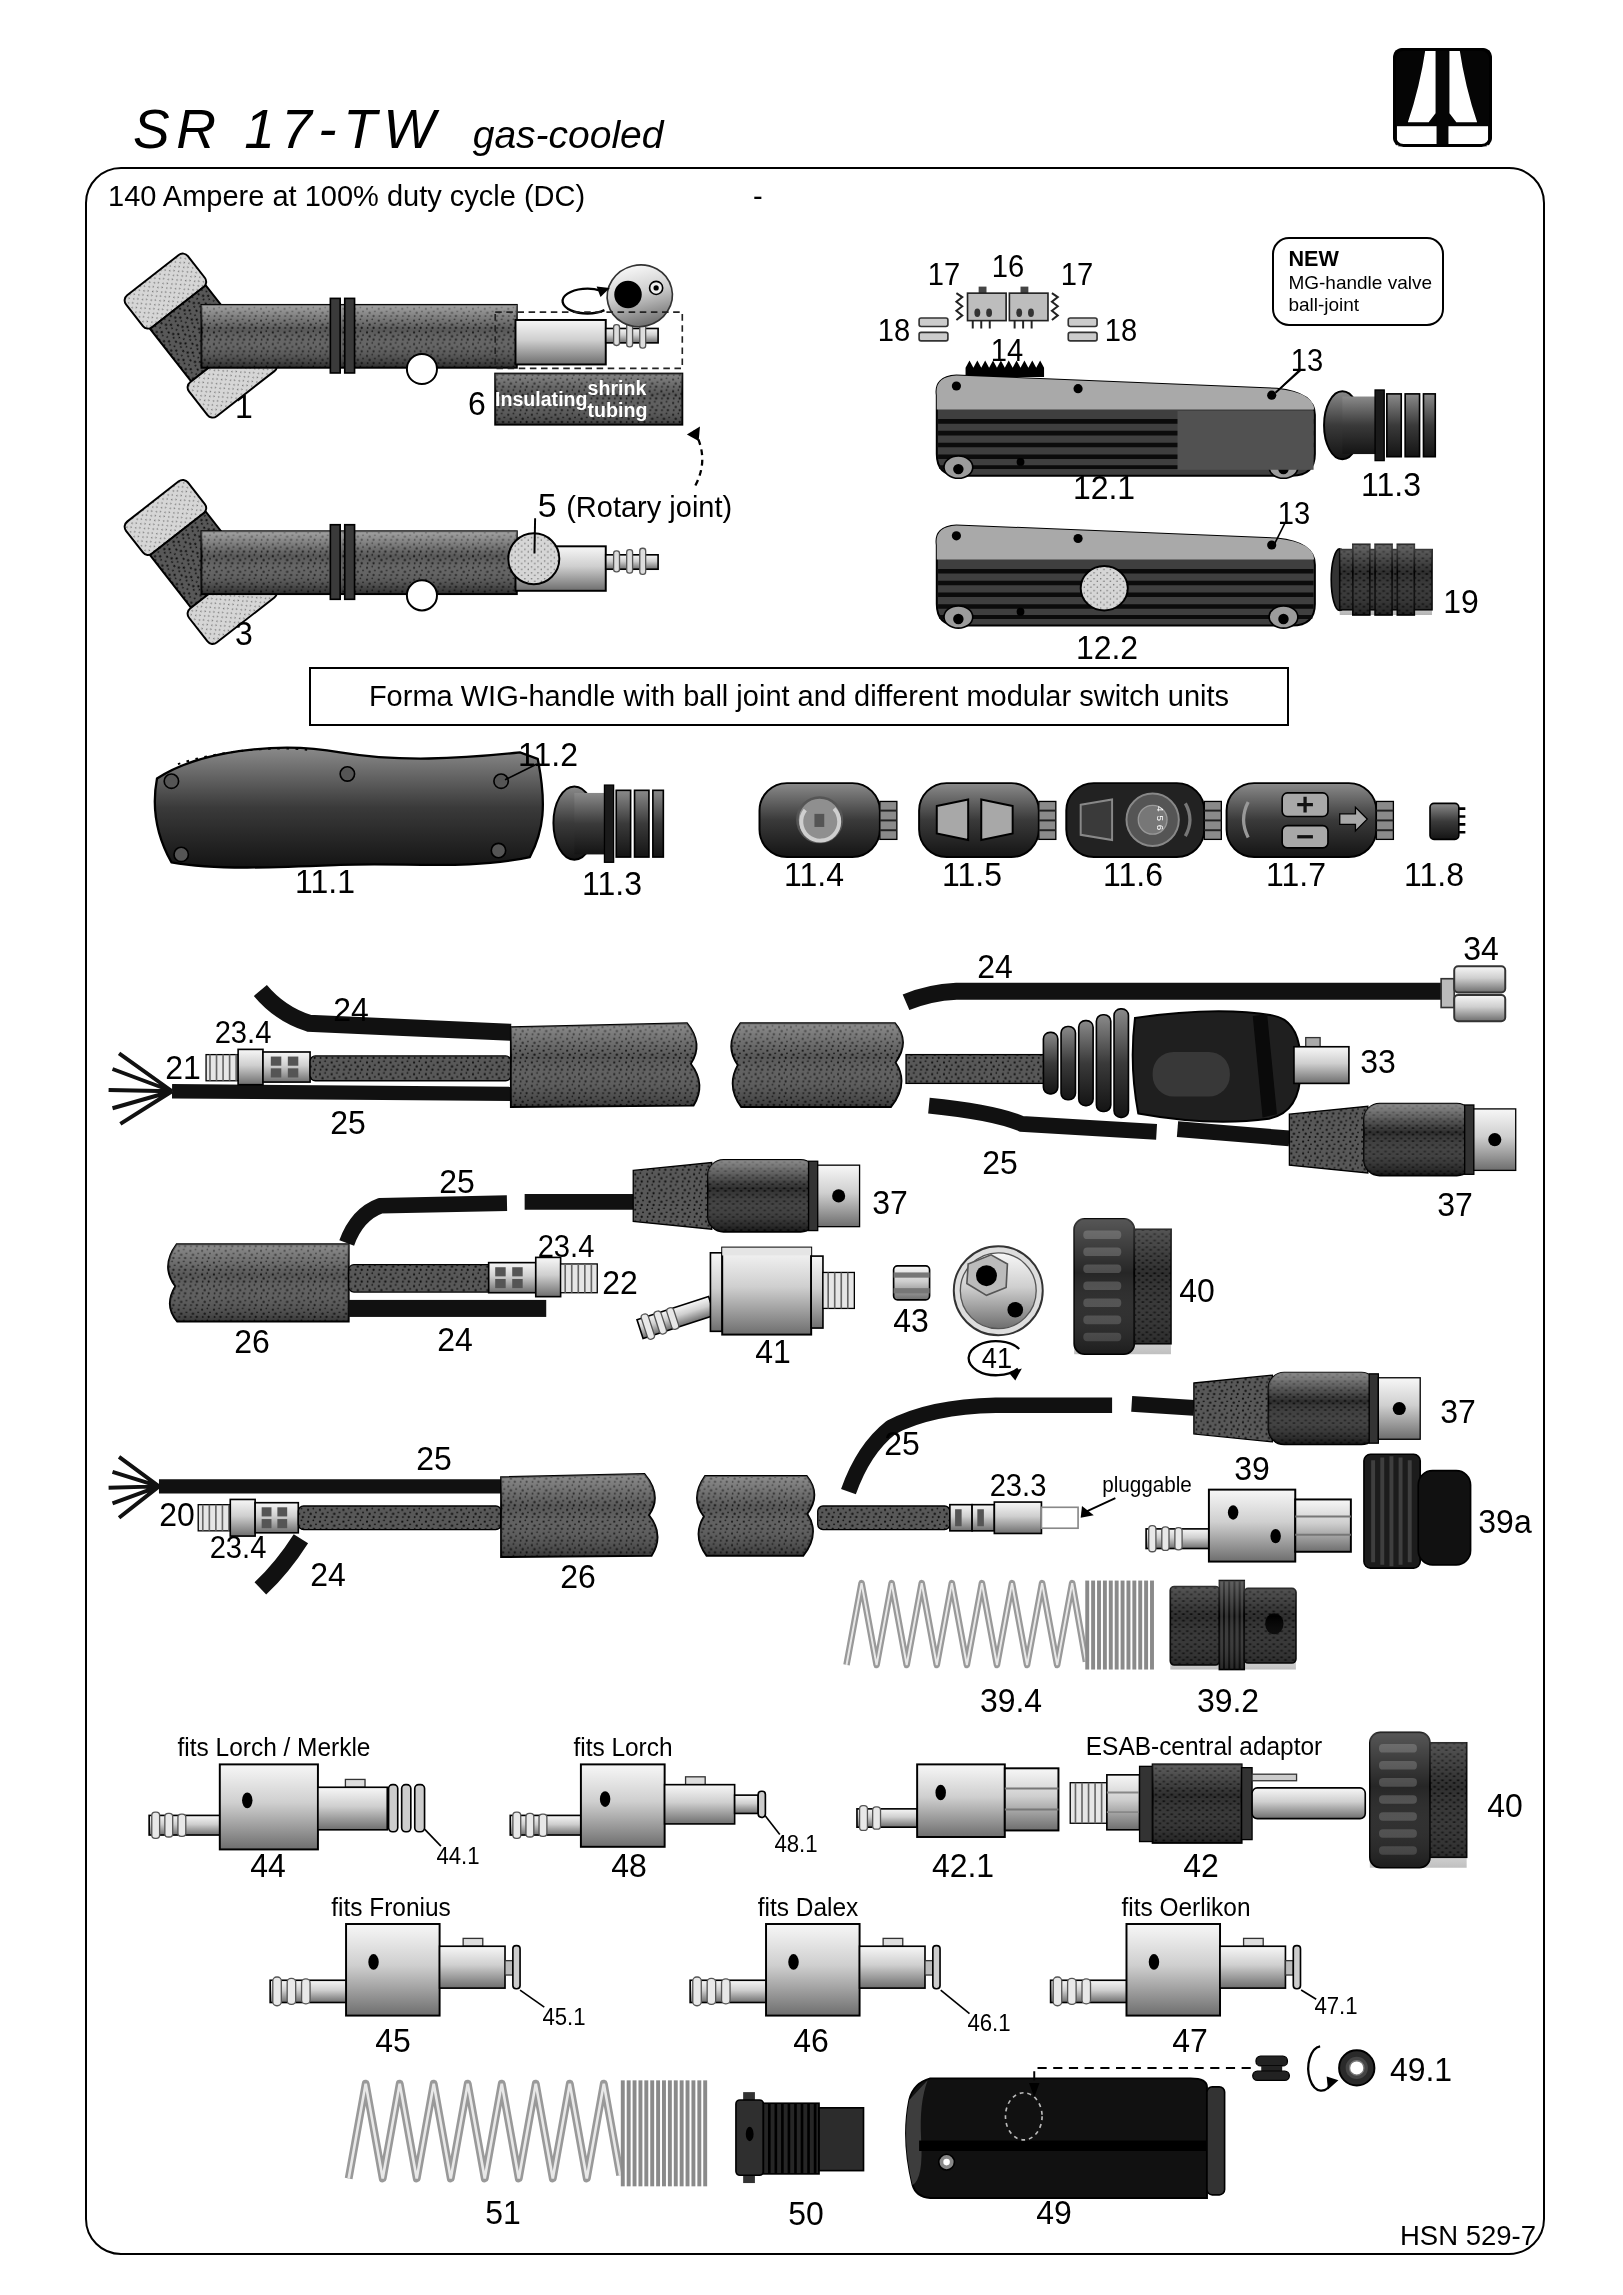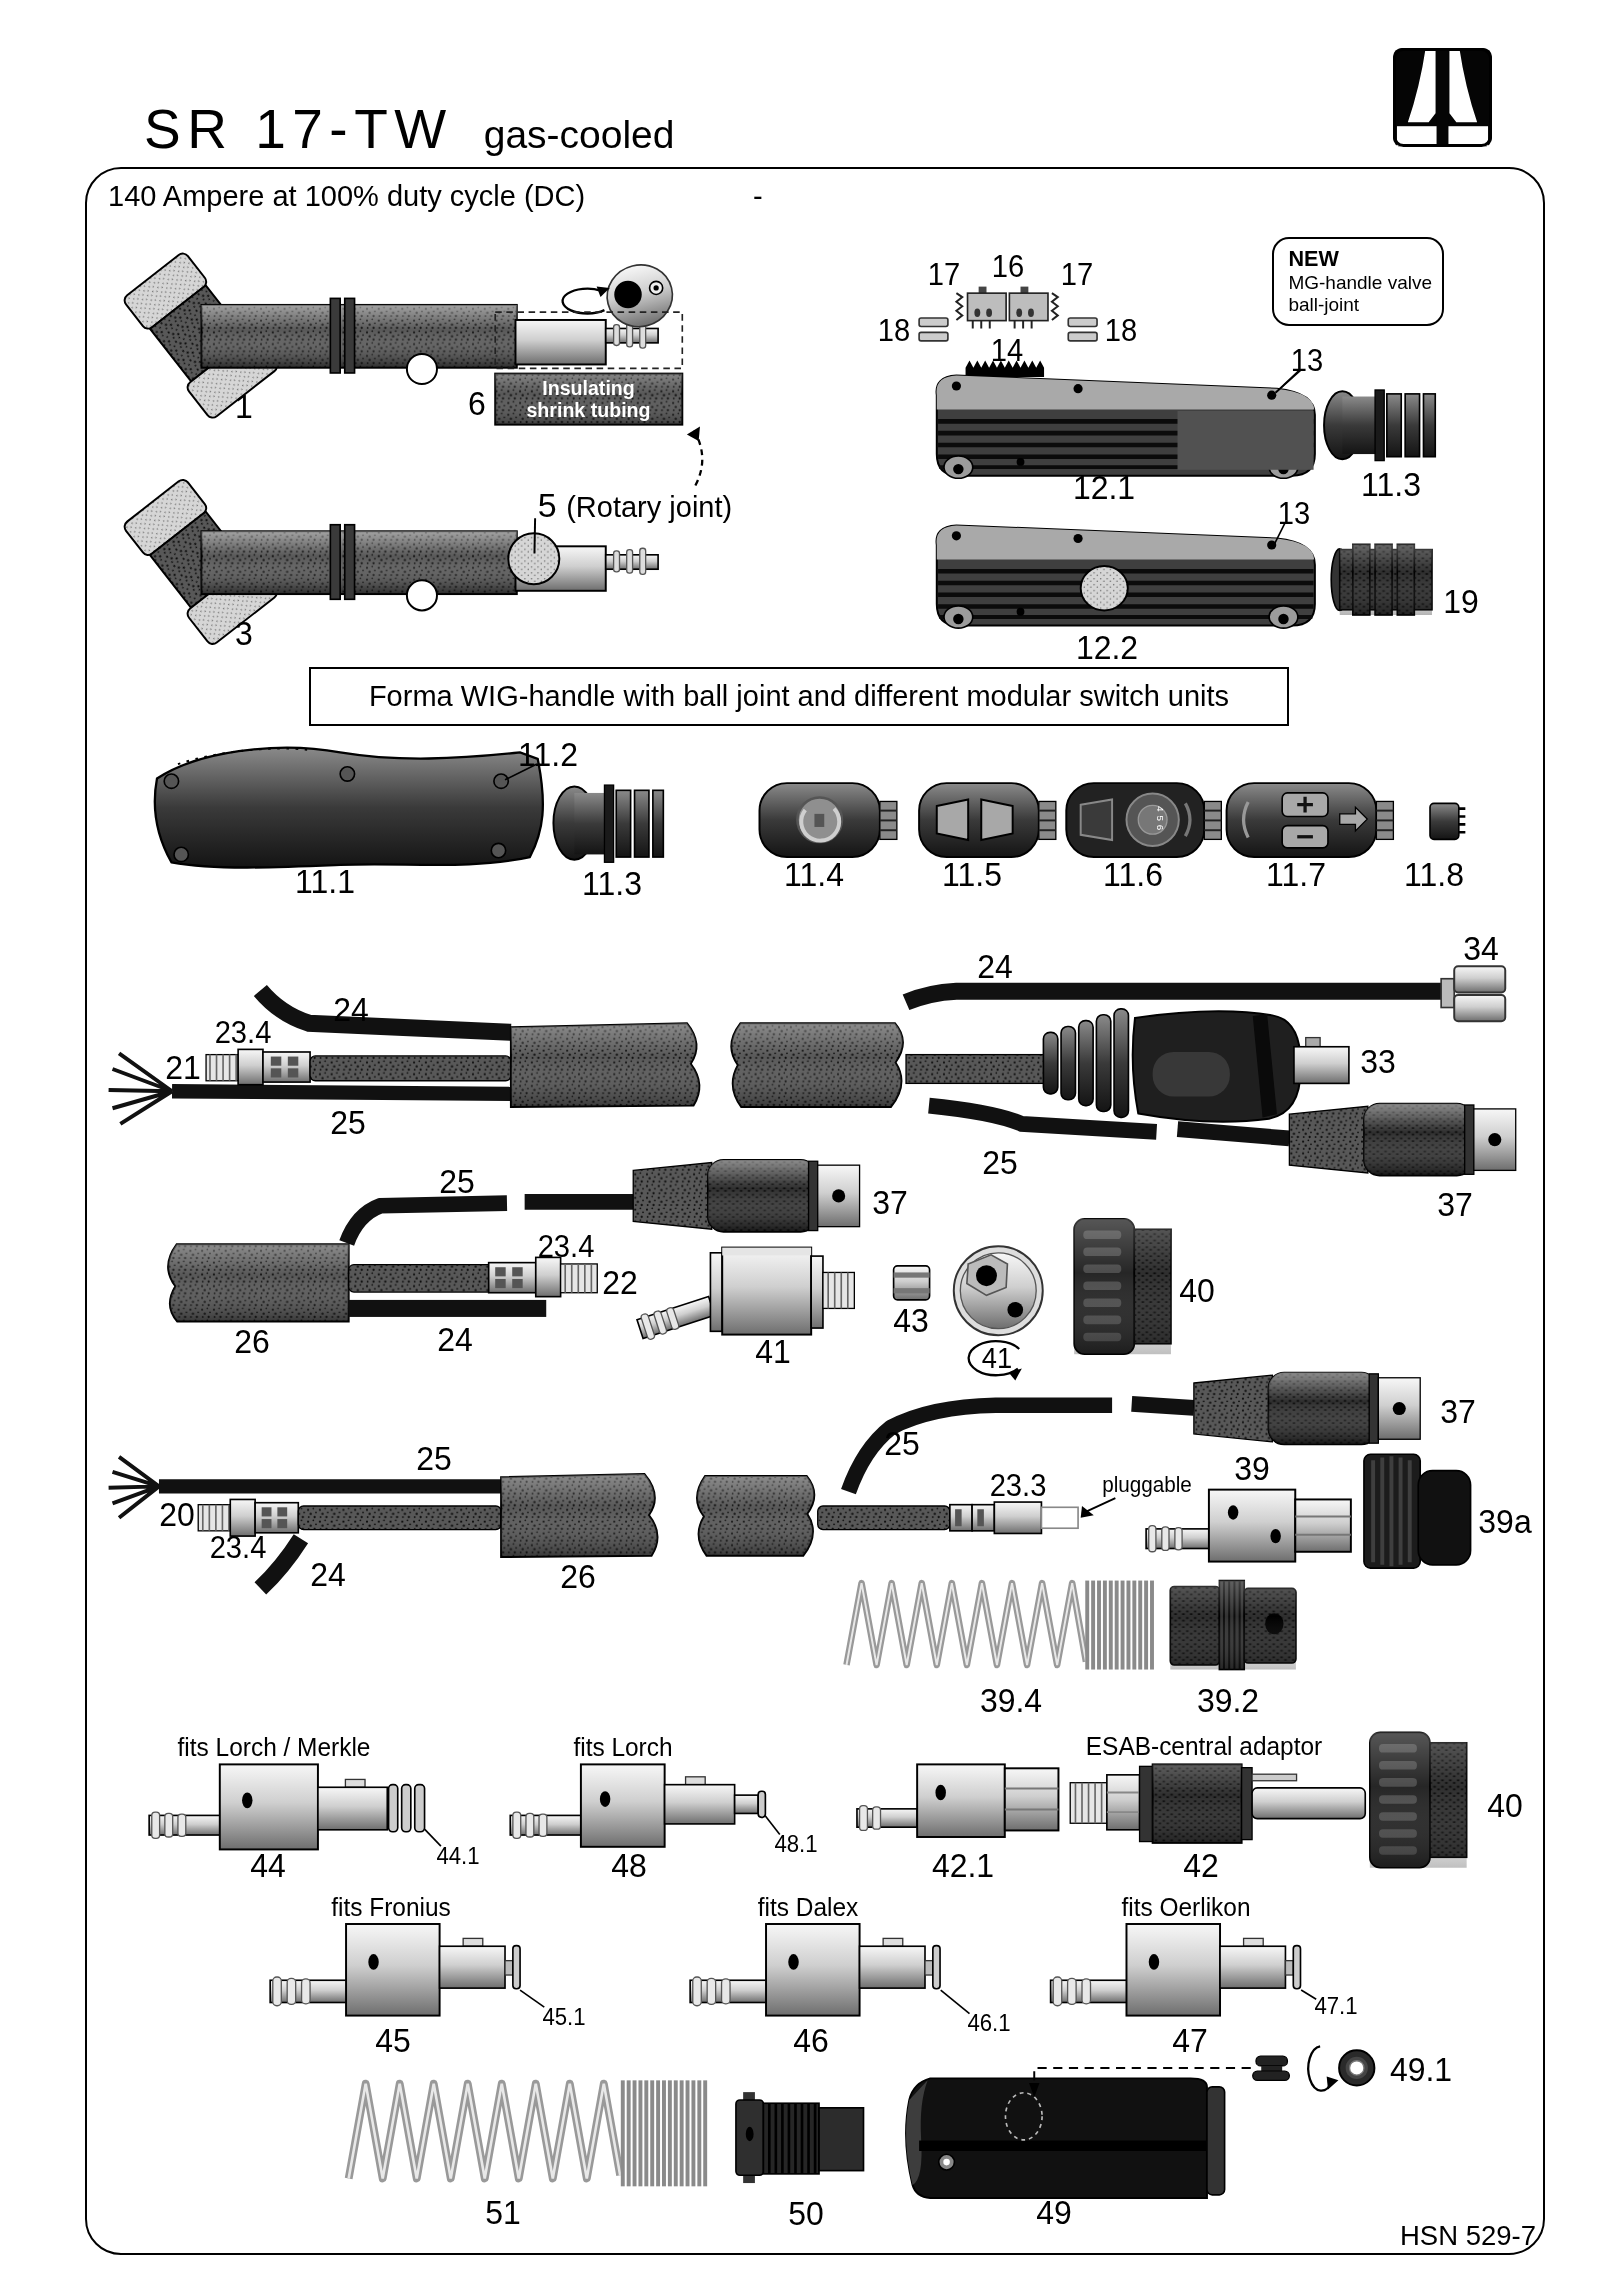--- a/index.html
+++ b/index.html
@@ -1,37 +1,37 @@
 <!DOCTYPE html>
 <html style="font-size:10.5px"><head>
 <meta charset="utf-8">
 <style>
   html,body{margin:0;padding:0;background:#fff;}
   .page{position:relative;width:1623px;height:2295px;background:#fff;overflow:hidden;
         font-family:"Liberation Sans",sans-serif;color:#000;}
   .frame{position:absolute;left:85px;top:167px;width:1456px;height:2084px;
          border:2.6px solid #000;border-radius:36px;}
-  .title{position:absolute;left:144px;top:97px;white-space:nowrap;}
+  .title{position:absolute;left:133px;top:97px;white-space:nowrap;font-style:italic;}
   .title .model{font-size:55px;letter-spacing:6.5px;font-weight:400;}
   .title .cool{font-size:39px;margin-left:31px;letter-spacing:0;}
   .hdr{position:absolute;font-size:29px;white-space:nowrap;}
   .lbl{position:absolute;font-size:34px;white-space:nowrap;
        transform:translate(-50%,-50%) scaleX(.94);}
   .s48{font-size:31px}.s44{font-size:29px}
   .s36{font-size:23.6px}.s34{font-size:22px}
   .cap{font-size:26px}
   .banner{position:absolute;left:309px;top:667px;width:976px;height:55px;
           border:2.6px solid #000;display:flex;align-items:center;justify-content:center;
           font-size:29px;white-space:nowrap;}
   .newbox{position:absolute;left:1272px;top:237px;width:172px;height:89px;
           border:2px solid #000;border-radius:17px;padding:6.5px 0 0 14.4px;box-sizing:border-box;}
   .newbox .nt{font-size:21.6px;font-weight:700;}
   .newbox .nl{font-size:19px;line-height:22px;}
   .insbox{position:absolute;left:495px;top:374px;width:187px;height:51px;
-          display:flex;flex-direction:column;align-items:center;justify-content:center;}
+          display:flex;flex-direction:row;align-items:center;justify-content:center;}
   .insbox div{color:#fff;font-weight:700;font-size:19.6px;line-height:21.6px;}
   .art{position:absolute;left:0;top:0;}
   .footer{position:absolute;font-size:27.5px;white-space:nowrap;}
 </style>
 </head>
 <body>
 
 <div class="page">
 
   <div class="title">

